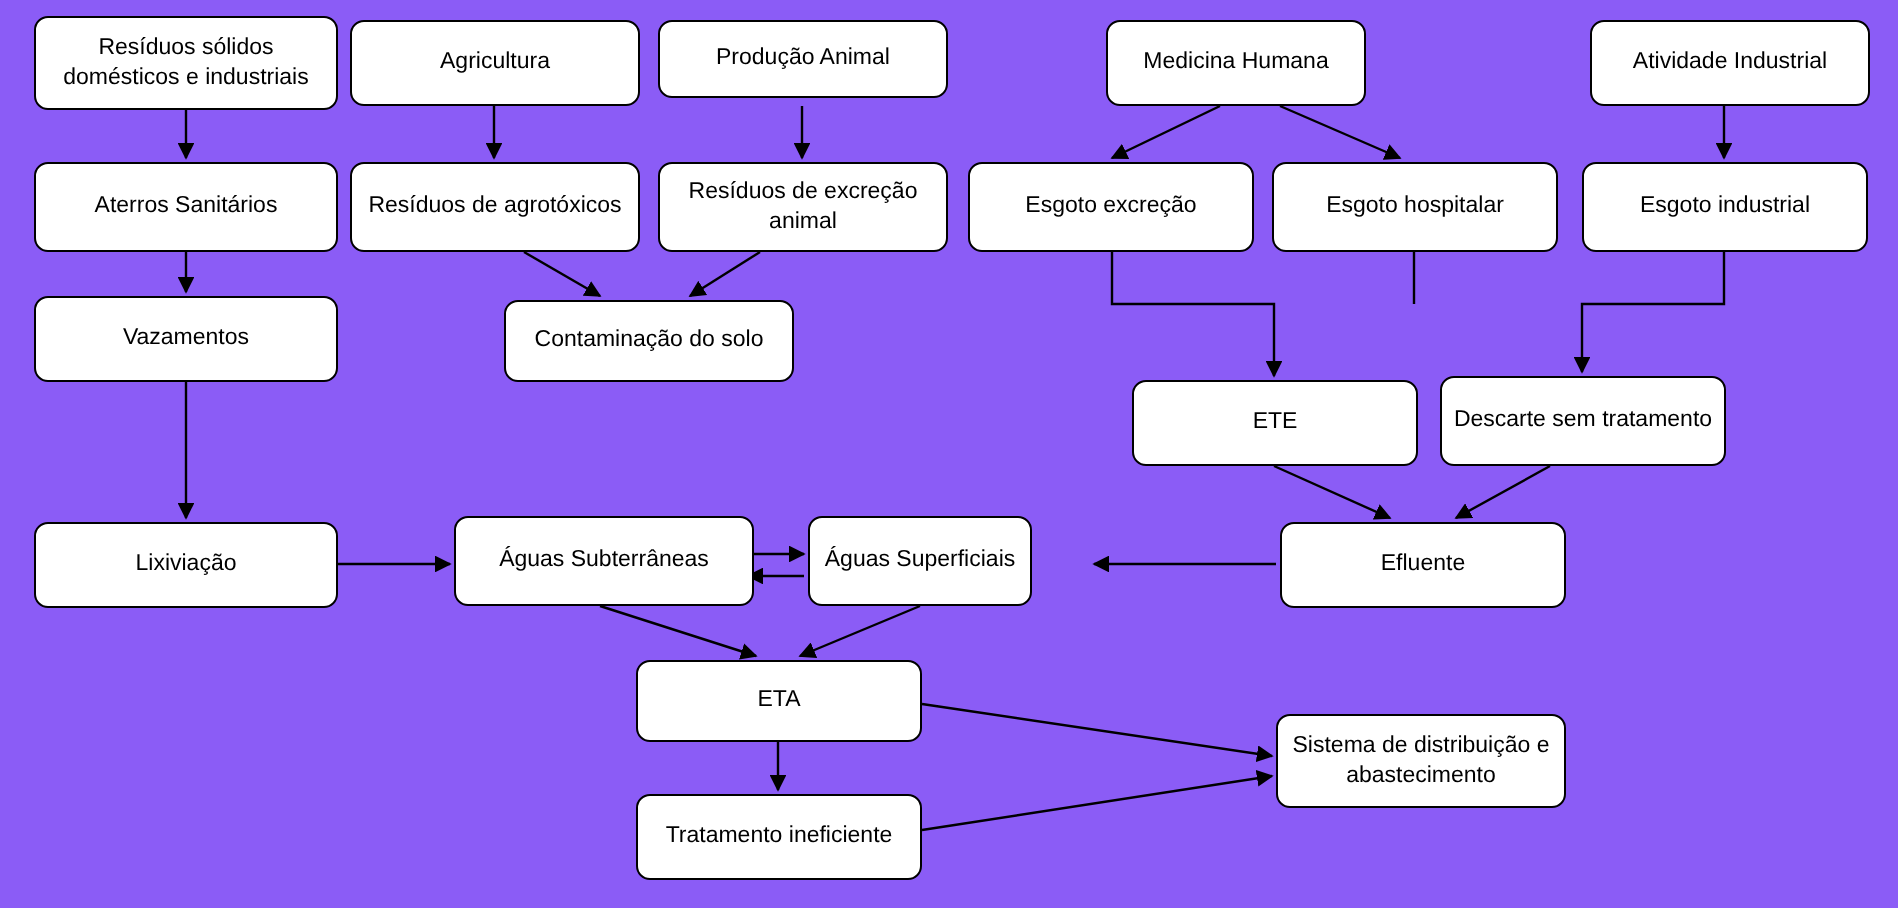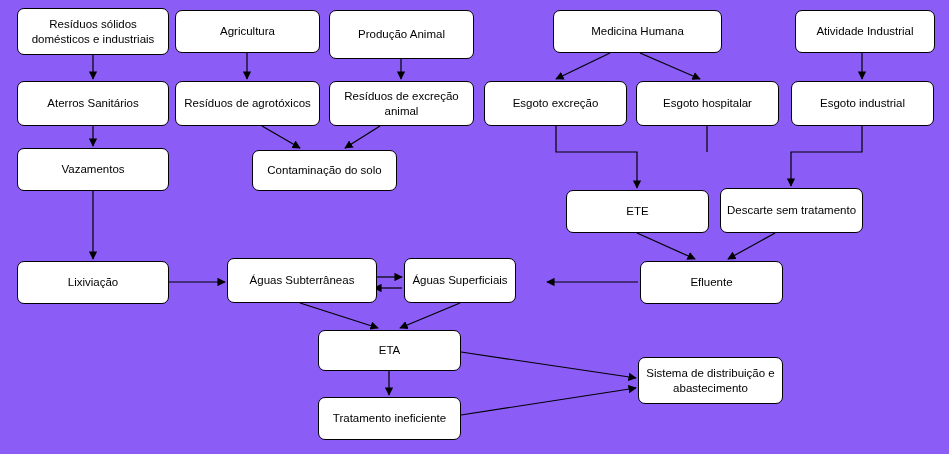--- a/index.html
+++ b/index.html
@@ -92,24 +92,24 @@
       <path d="M 461 415 L 636 388"></path>
     </g>
   </svg>
 
   <div class="node" style="left:17px;  top:8px;   width:152px; height:47px;">
       <span>Resíduos sólidos domésticos e industriais</span>
     </div>
   <div class="node" style="left:175px; top:10px;  width:145px; height:43px;">
       <span>Agricultura</span>
     </div>
-  <div class="node" style="left:329px; top:10px;  width:145px; height:49px;">
+  <div class="node" style="left:329px; top:10px;  width:145px; height:39px;">
       <span>Produção Animal</span>
     </div>
-  <div class="node" style="left:553px; top:10px;  width:169px; height:43px;">
+  <div class="node" style="left:553px; top:10px;  width:130px; height:43px;">
       <span>Medicina Humana</span>
     </div>
   <div class="node" style="left:795px; top:10px;  width:140px; height:43px;">
       <span>Atividade Industrial</span>
     </div>
 
   <div class="node" style="left:17px;  top:81px;  width:152px; height:45px;">
       <span>Aterros Sanitários</span>
     </div>
   <div class="node" style="left:175px; top:81px;  width:145px; height:45px;">

